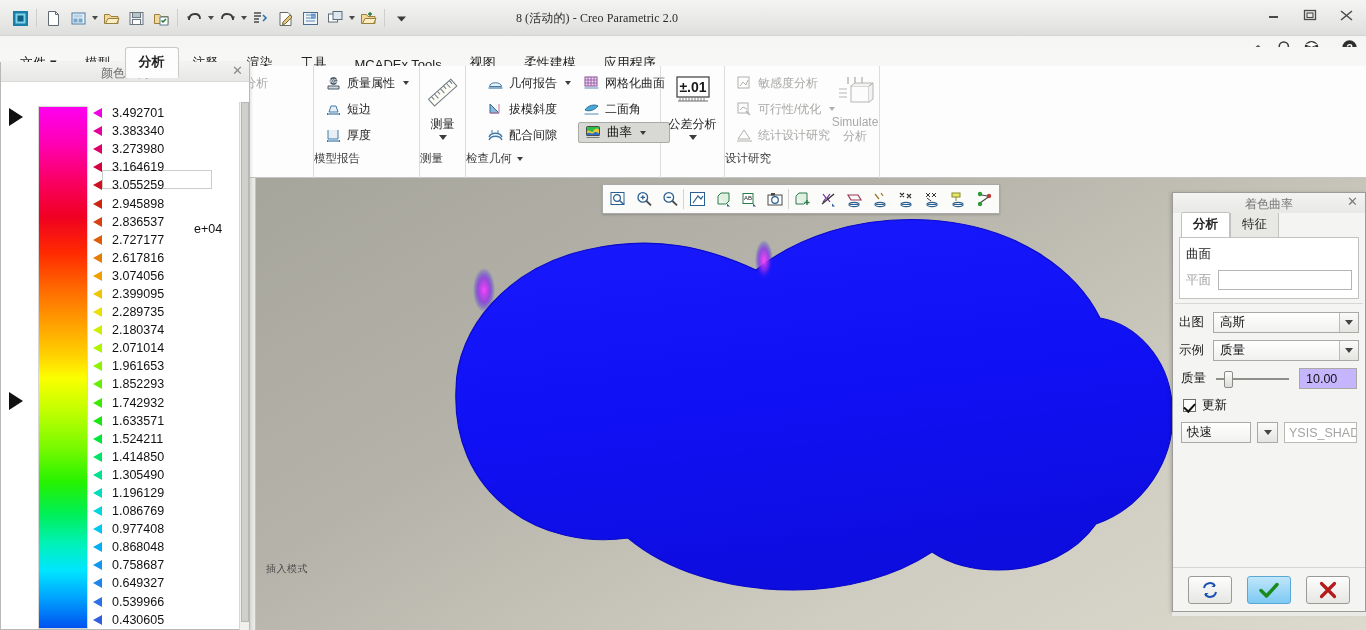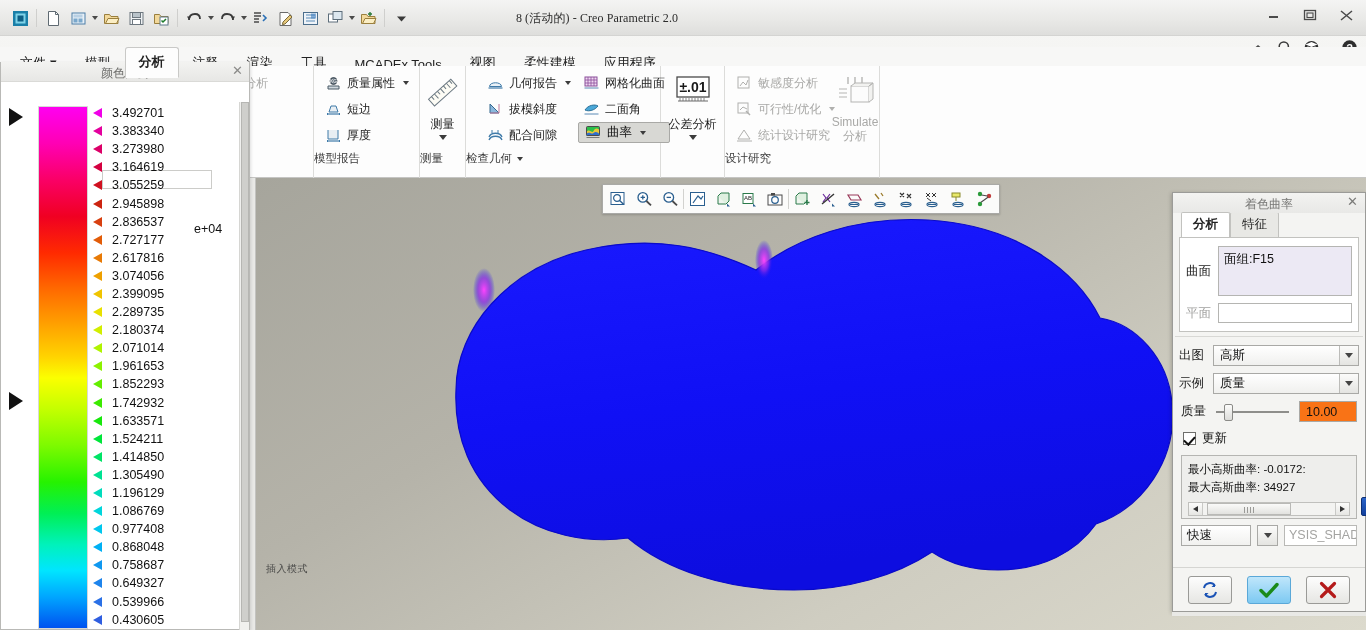--- a/index.html
+++ b/index.html
@@ -265,21 +265,21 @@
   .sl-label { font-size: 12.5px; color: #222; }
   .sl-track {
     flex: 1; height: 2px; background: #8e8e8b; position: relative; margin: 0 4px;
   }
   .sl-thumb {
     position: absolute; left: 8px; top: -7px; width: 9px; height: 17px;
     background: linear-gradient(#fcfcfb,#dcdcd9); border: 1px solid #8a8a87;
     border-radius: 2px;
   }
   .sl-val {
-    width: 58px; height: 21px; background: #f97316; border: 1px solid #a9a9a6;
+    width: 58px; height: 21px; background: #c4b5fd; border: 1px solid #a9a9a6;
     font-size: 12.5px; color: #111; display: flex; align-items: center;
     padding-left: 6px;
   }
   .chkrow { display: flex; align-items: center; gap: 6px; margin: 8px 10px; }
   .chk {
     width: 13px; height: 13px; background: #fff; border: 1px solid #6e6e6b;
     position: relative;
   }
   .chk::after {
     content: ""; position: absolute; left: 2px; top: 1px; width: 5px; height: 9px;
@@ -1033,21 +1033,20 @@
       <div class="dlg-title">着色曲率</div>
       <div class="dlg-close">✕</div>
     </div>
     <div class="dlg-tabs">
       <div class="dtab active">分析</div>
       <div class="dtab">特征</div>
     </div>
     <div class="dlg-panel">
       <div class="frow">
         <div class="flabel">曲面</div>
-        <div class="fbox">面组:F15</div>
       </div>
       <div class="frow" style="margin-bottom:0">
         <div class="flabel dim">平面</div>
         <div class="fbox flat"></div>
       </div>
     </div>
 
     <div class="hr"></div>
 
     <div class="srow">
@@ -1075,38 +1074,20 @@
         <span class="sl-thumb"></span>
       </span>
       <span class="sl-val">10.00</span>
     </div>
 
     <div class="chkrow">
       <span class="chk"></span>
       <span style="font-size:12.5px;color:#111">更新</span>
     </div>
 
-    <div class="infobox">
-      <div class="infoline">最小高斯曲率: -0.0172:</div>
-      <div class="infoline">最大高斯曲率: 34927</div>
-      <div class="hscroll">
-        <div class="hs-btn">
-            <span class="tri-l"></span>
-          </div>
-        <div class="hs-track">
-          <div class="hs-thumb">
-              <span class="hs-grip"></span>
-            </div>
-        </div>
-        <div class="hs-btn r">
-            <span class="tri-r"></span>
-          </div>
-      </div>
-      <div class="info-i">i</div>
-    </div>
 
     <div class="botrow">
       <div class="mini-sel">快速</div>
       <div class="mini-arrow">
           <span class="tri-dn"></span>
         </div>
       <div class="name-field">YSIS_SHADED_1</div>
     </div>
 
     <div class="dlg-actions">

